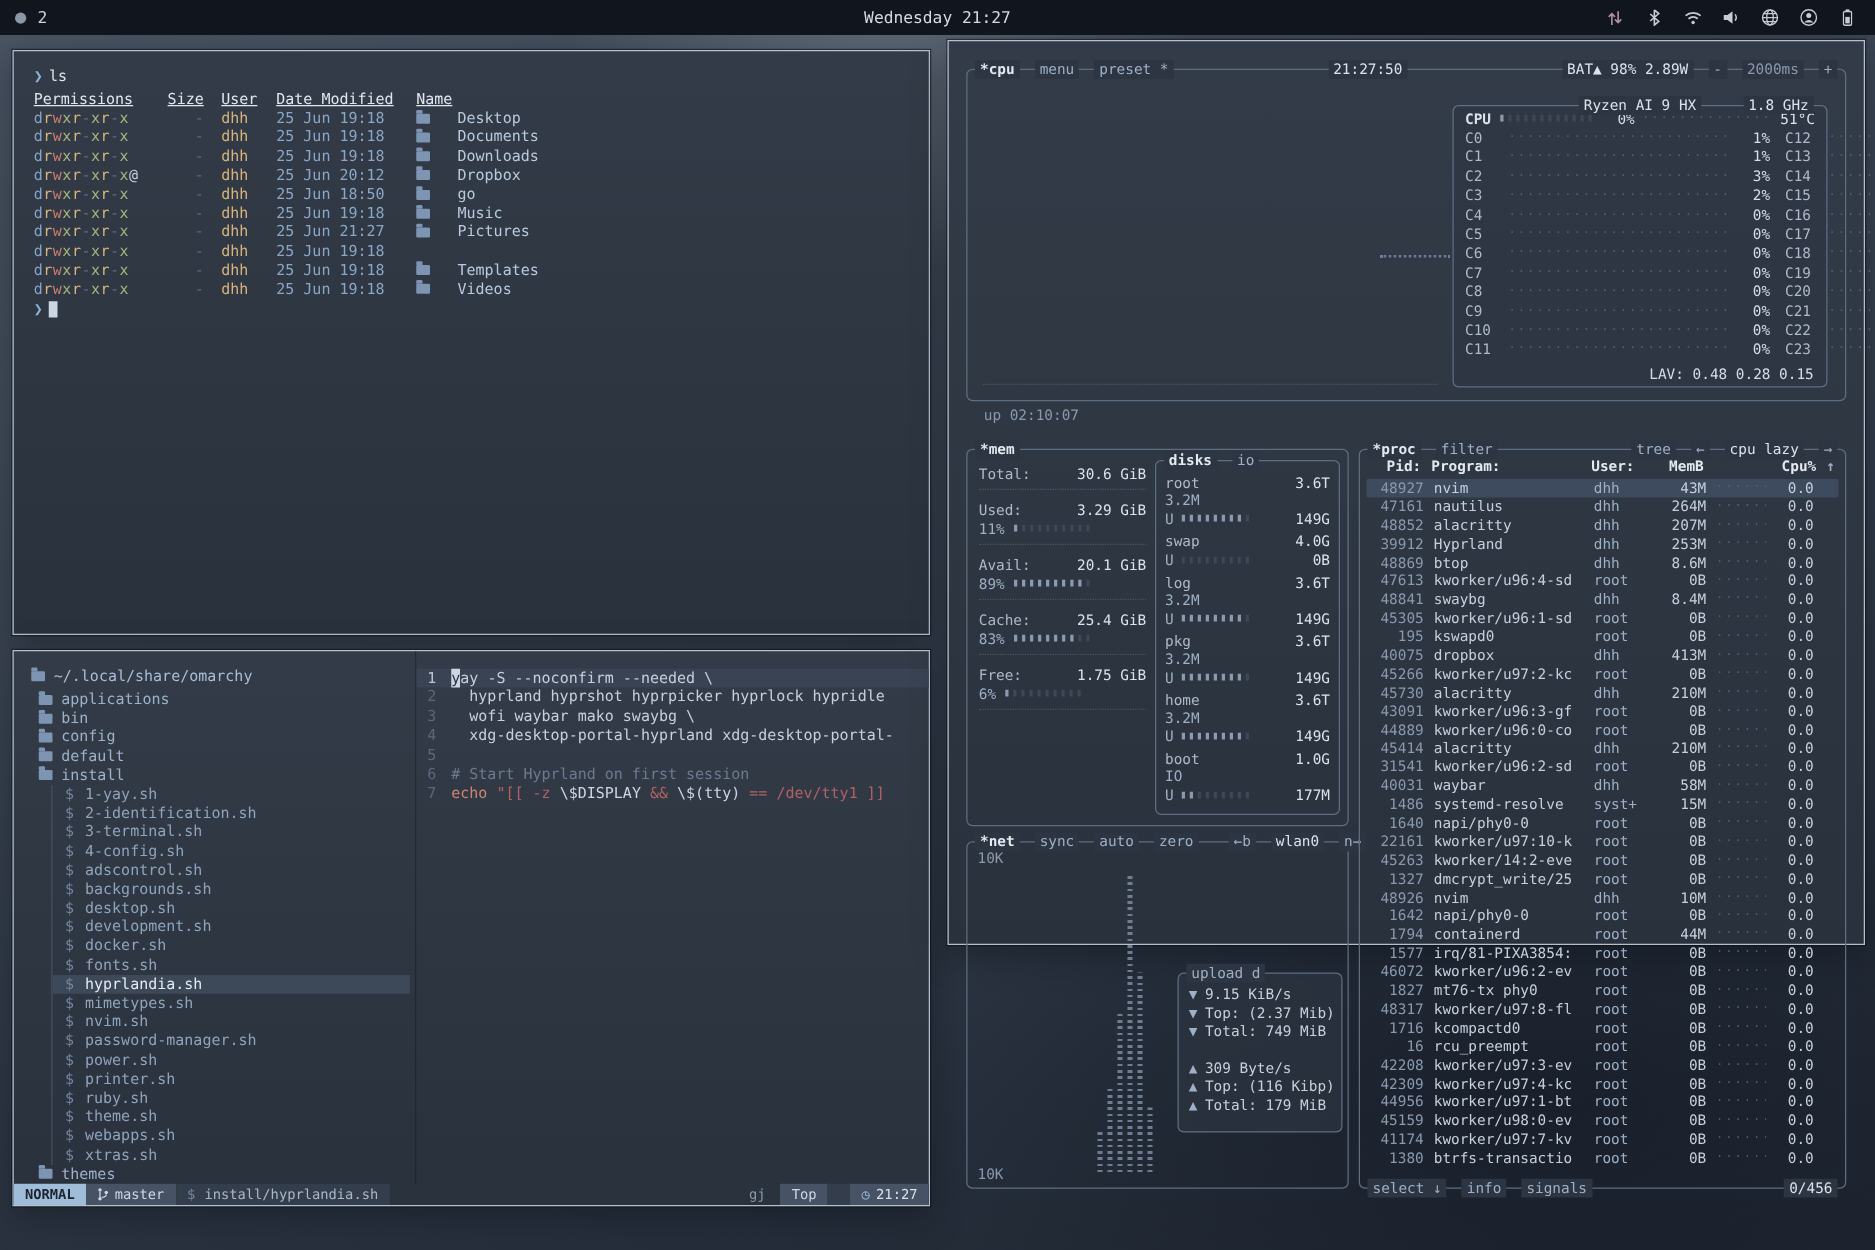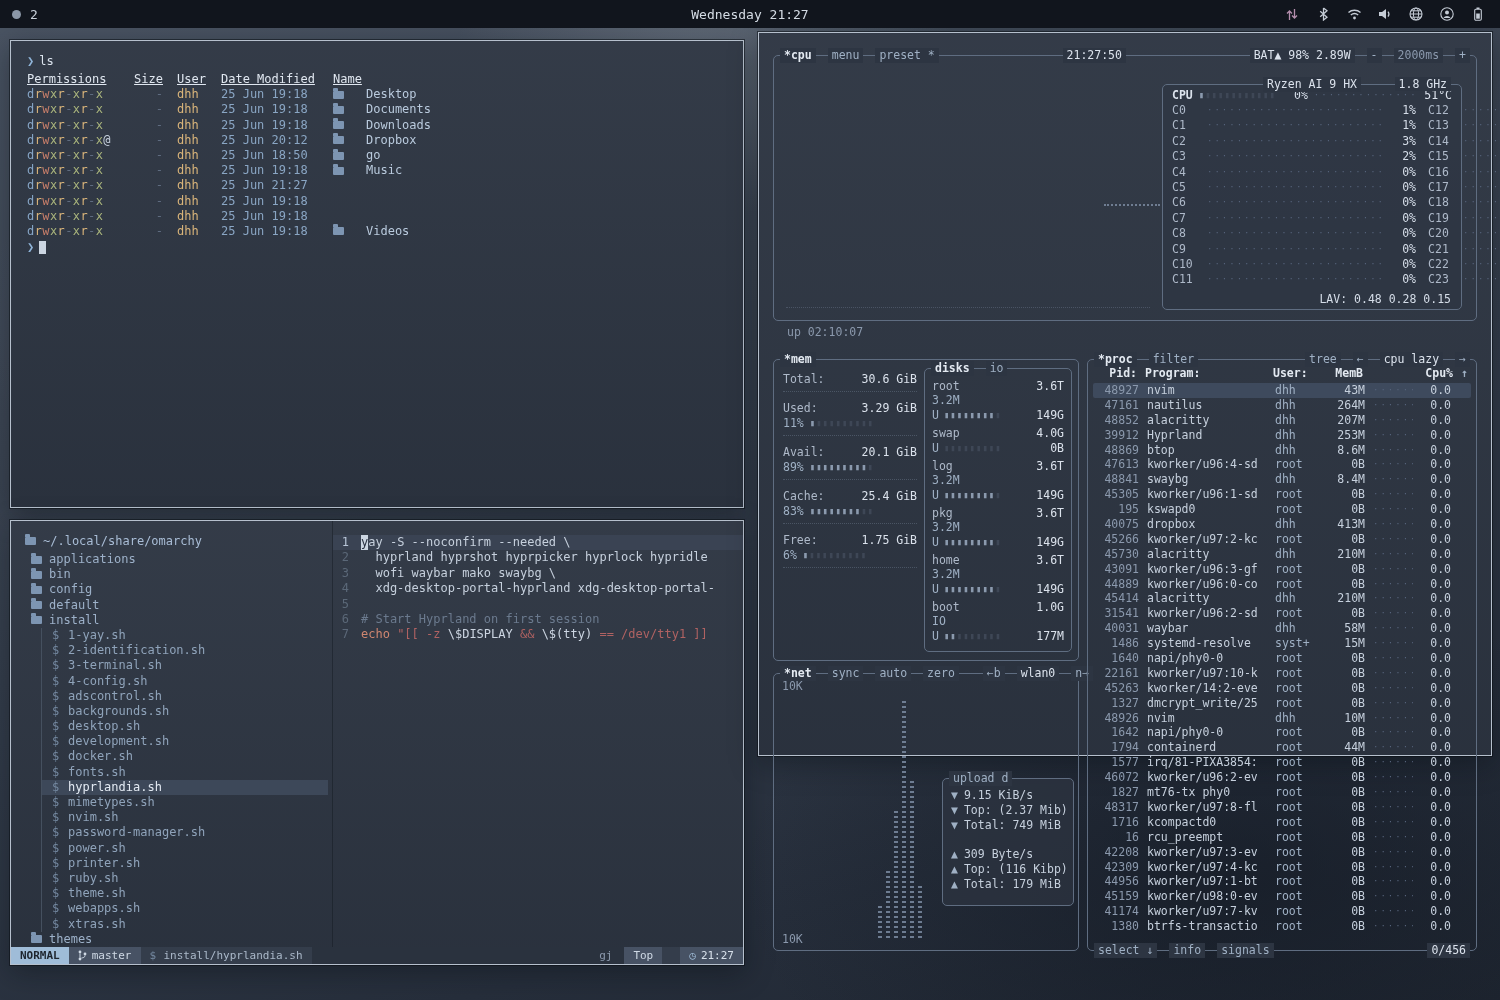--- a/index.html
+++ b/index.html
@@ -272,32 +272,40 @@
           <span class="ls-name">
             <span class="ficon"></span>
             <span>Music</span>
           </span>
         </div>
         <div class="ls-row">
           <span class="perm"><span class="c-d">d</span><span class="c-r">r</span><span class="c-w">w</span><span class="c-x">x</span><span class="c-r">r</span><span class="c-dsh">-</span><span class="c-x">x</span><span class="c-r">r</span><span class="c-dsh">-</span><span class="c-x">x</span></span>
           <span class="ls-size">-</span>
           <span class="ls-user">dhh</span>
           <span class="ls-date">25 Jun 21:27</span>
+          <span class="ls-name">
+            <span class="ficon"></span>
+            <span>Pictures</span>
+          </span>
         </div>
         <div class="ls-row">
           <span class="perm"><span class="c-d">d</span><span class="c-r">r</span><span class="c-w">w</span><span class="c-x">x</span><span class="c-r">r</span><span class="c-dsh">-</span><span class="c-x">x</span><span class="c-r">r</span><span class="c-dsh">-</span><span class="c-x">x</span></span>
           <span class="ls-size">-</span>
           <span class="ls-user">dhh</span>
           <span class="ls-date">25 Jun 19:18</span>
         </div>
         <div class="ls-row">
           <span class="perm"><span class="c-d">d</span><span class="c-r">r</span><span class="c-w">w</span><span class="c-x">x</span><span class="c-r">r</span><span class="c-dsh">-</span><span class="c-x">x</span><span class="c-r">r</span><span class="c-dsh">-</span><span class="c-x">x</span></span>
           <span class="ls-size">-</span>
           <span class="ls-user">dhh</span>
           <span class="ls-date">25 Jun 19:18</span>
+          <span class="ls-name">
+            <span class="ficon"></span>
+            <span>Templates</span>
+          </span>
         </div>
         <div class="ls-row">
           <span class="perm"><span class="c-d">d</span><span class="c-r">r</span><span class="c-w">w</span><span class="c-x">x</span><span class="c-r">r</span><span class="c-dsh">-</span><span class="c-x">x</span><span class="c-r">r</span><span class="c-dsh">-</span><span class="c-x">x</span></span>
           <span class="ls-size">-</span>
           <span class="ls-user">dhh</span>
           <span class="ls-date">25 Jun 19:18</span>
           <span class="ls-name">
             <span class="ficon"></span>
             <span>Videos</span>
           </span>

